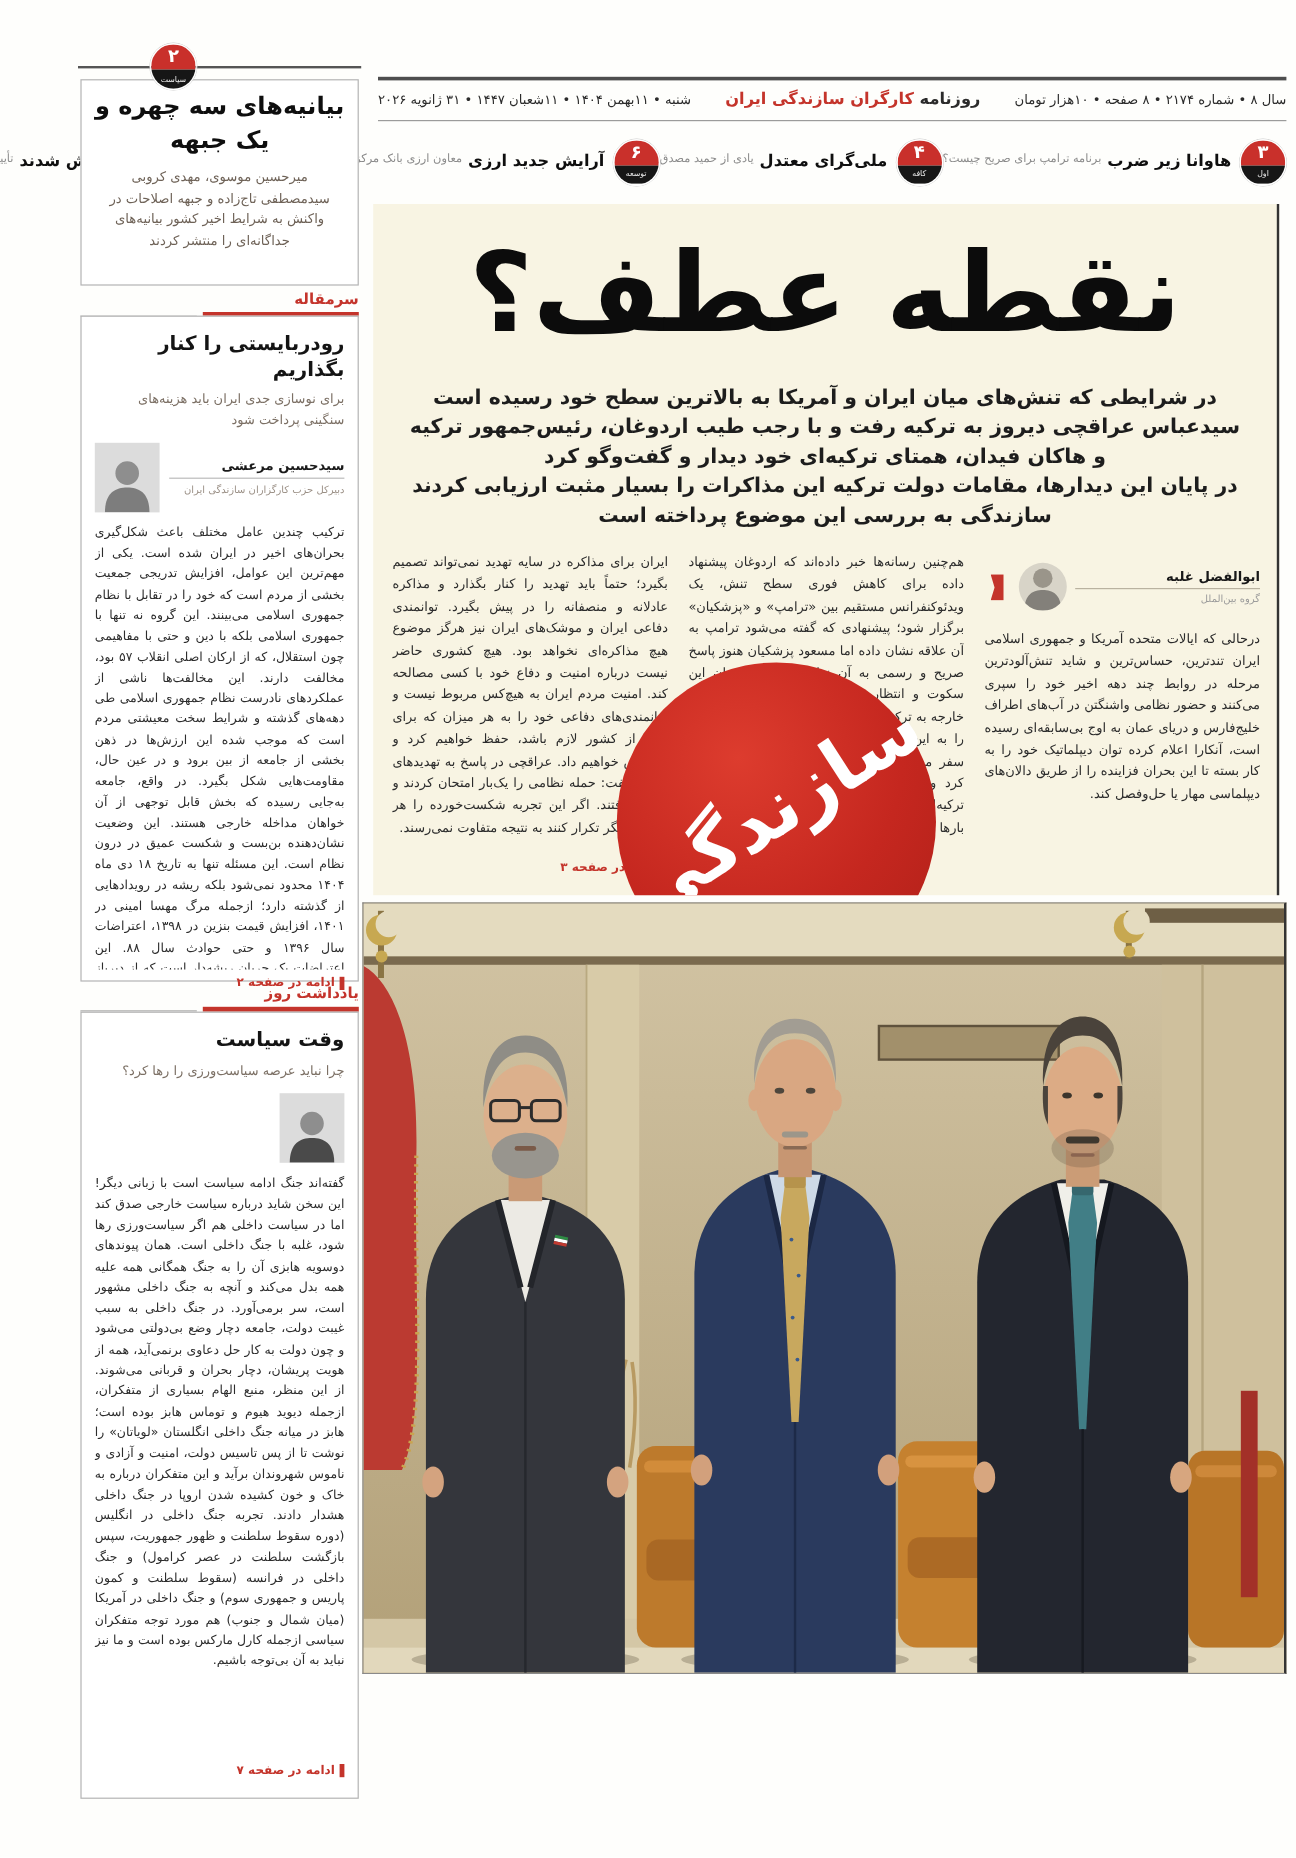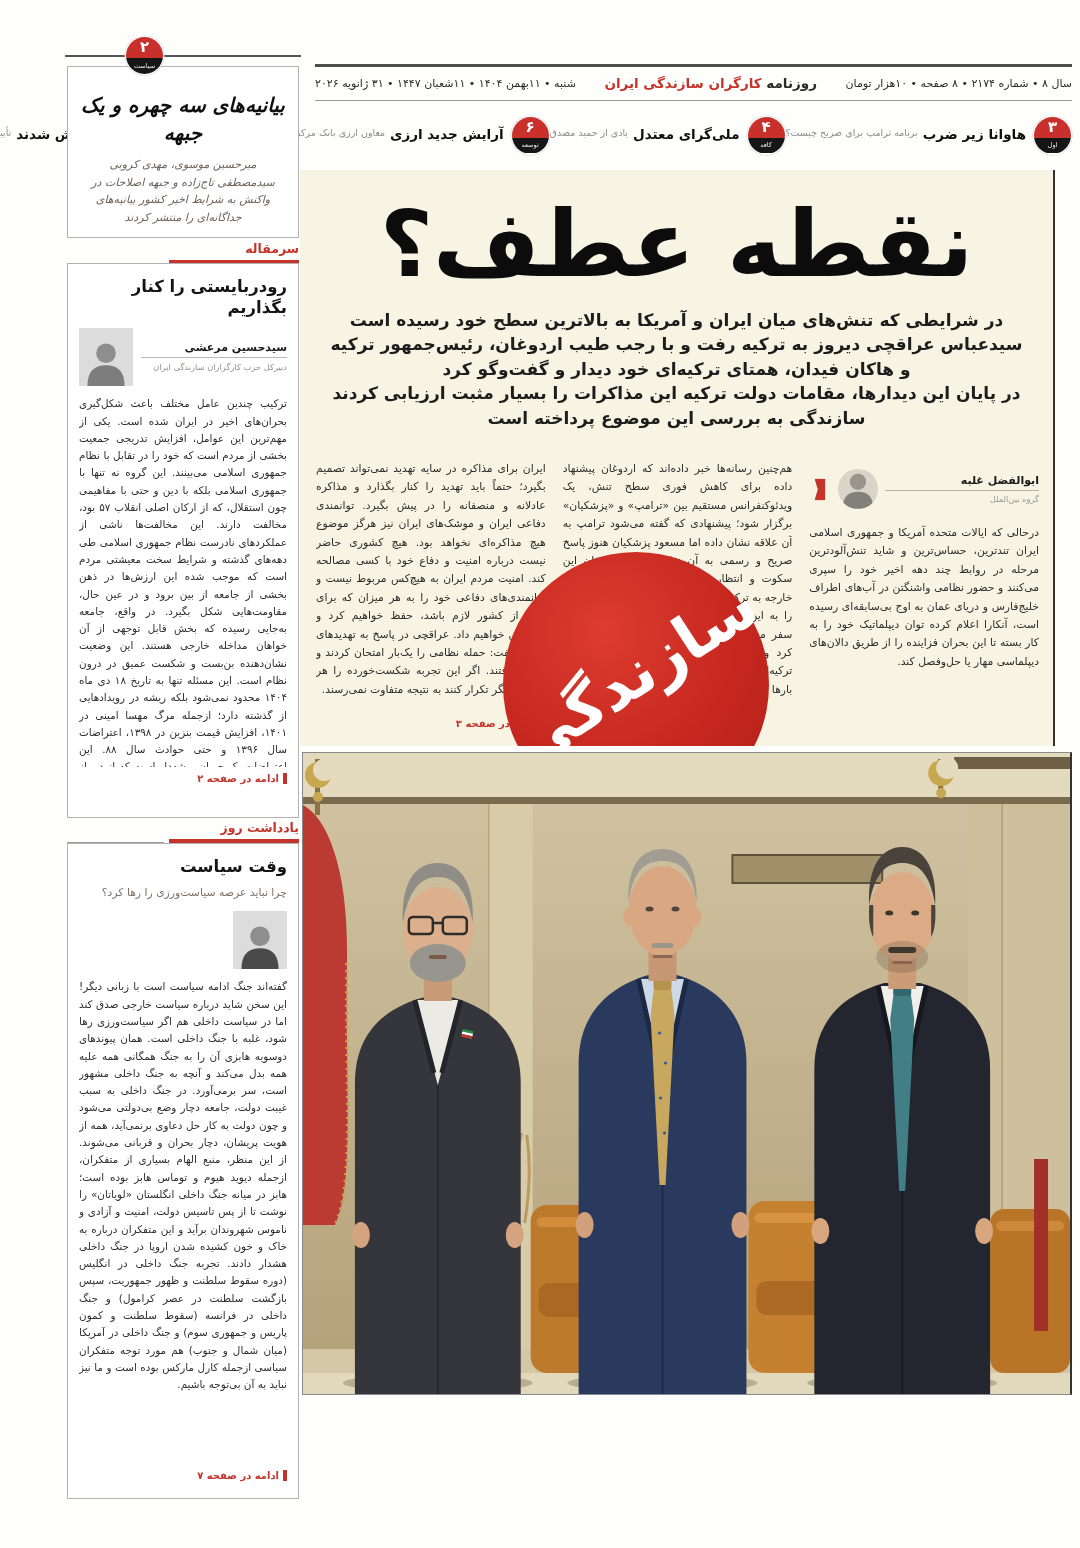--- a/index.html
+++ b/index.html
@@ -26,21 +26,21 @@
               align-items:center;justify-content:center;line-height:1;}
   .teaser .tx{display:flex;gap:5px;white-space:nowrap;}
   .teaser .t{font-size:13.5px;font-weight:bold;color:#0f0f0f;line-height:1;}
   .teaser .s{font-size:9.5px;color:#8b8b8b;line-height:1;}
 
   
   .sb-topline{position:absolute;left:65px;top:55px;width:236px;height:2px;background:#555;}
   .badge-top{position:absolute;left:125px;top:36px;z-index:3;}
   .box{position:absolute;left:67px;width:232px;border:1px solid #b3b3b3;background:#fff;
        box-sizing:border-box;}
-  .box1{top:66px;height:172px;text-align:center;padding-top:24px;font-style:italic;}
+  .box1{top:66px;height:172px;text-align:center;padding-top:7px;}
   .box1 .t1{font-size:20px;font-weight:bold;color:#0e0e0e;line-height:1.4;}
   .box1 .dek{margin-top:9px;font-size:11px;color:#6e6257;line-height:1.6;padding:0 13px;}
 
   .kicker{position:absolute;left:67px;width:232px;}
   .kicker .lab{color:#c4342b;font-weight:bold;font-size:12.5px;text-align:right;line-height:1;}
   .kicker .bar{position:relative;height:6px;margin-top:4px;}
   .kicker .bar .r{position:absolute;right:0;top:0;width:56%;height:5px;background:#c4342b;}
   .kicker .bar .g{position:absolute;left:0;top:3px;width:42%;height:1px;background:#9a9a9a;}
   .kick1{top:243px;}
   .kick2{top:822px;}
@@ -59,25 +59,25 @@
           align-items:flex-end;justify-content:center;overflow:hidden;}
   .a-body{margin-top:9px;font-size:10.4px;line-height:17.3px;text-align:justify;
           color:#2d2d2d;overflow:hidden;}
   .b2-body{height:372px;}
   .b3-body{height:486px;}
   .cont{display:flex;align-items:center;gap:4px;color:#c4342b;font-weight:bold;
         font-size:10px;margin-top:6px;}
   .cont .sq{width:4px;height:11px;background:#c4342b;flex-shrink:0;}
 
   
-  .card{position:absolute;left:300px;top:170px;width:755px;height:576px;background:#f8f4e3;
+  .card{position:absolute;left:311px;top:170px;width:755px;height:576px;background:#f8f4e3;
         border-right:2.5px solid #333;box-sizing:border-box;overflow:hidden;}
   .headline{margin-top:22px;text-align:center;font-size:92px;font-weight:bold;color:#0c0c0c;
             line-height:1.15;letter-spacing:-2px;}
-  .deks{margin-top:10px;text-align:center;font-weight:bold;font-size:17px;line-height:24.5px;
+  .deks{margin-top:22px;text-align:center;font-weight:bold;font-size:17px;line-height:24.5px;
         color:#1d1d1d;}
   .cols{position:absolute;left:16px;top:290px;width:723px;height:282px;display:flex;gap:17px;}
   .col{flex:1;min-width:0;}
   .colbody{font-size:10.8px;line-height:18.4px;text-align:justify;color:#2c2c2c;overflow:hidden;}
   .c1b{height:218px;}
   .c2b{height:282px;}
   .c3b{height:252px;}
   .byline{height:58px;display:flex;align-items:center;gap:7px;margin-bottom:6px;}
   .byline .info{flex:1;text-align:right;}
   .byline .nm{font-size:11px;font-weight:bold;color:#181818;}
@@ -170,20 +170,21 @@
   <div class="kicker kick1">
     <div class="lab">سرمقاله</div>
     <div class="bar">
         <span class="r"></span>
         <span class="g"></span>
       </div>
   </div>
 
   <div class="box box2">
     <div class="a-title">رودربایستی را کنار بگذاریم</div>
+    <div class="a-dek">برای نوسازی جدی ایران باید هزینه‌های سنگینی پرداخت شود</div>
     <div class="author">
       <div class="info">
         <div class="nm">سیدحسین مرعشی</div>
         <hr>
         <div class="rl">دبیرکل حزب کارگزاران سازندگی ایران</div>
       </div>
       <div class="avatar">
         <svg viewBox="0 0 40 44" width="44" height="48">
             <circle cx="20" cy="14" r="9" fill="#8e8e8e"></circle>
             <path d="M3 44 C3 29 11 25 20 25 C29 25 37 29 37 44 Z" fill="#7d7d7d"></path>

